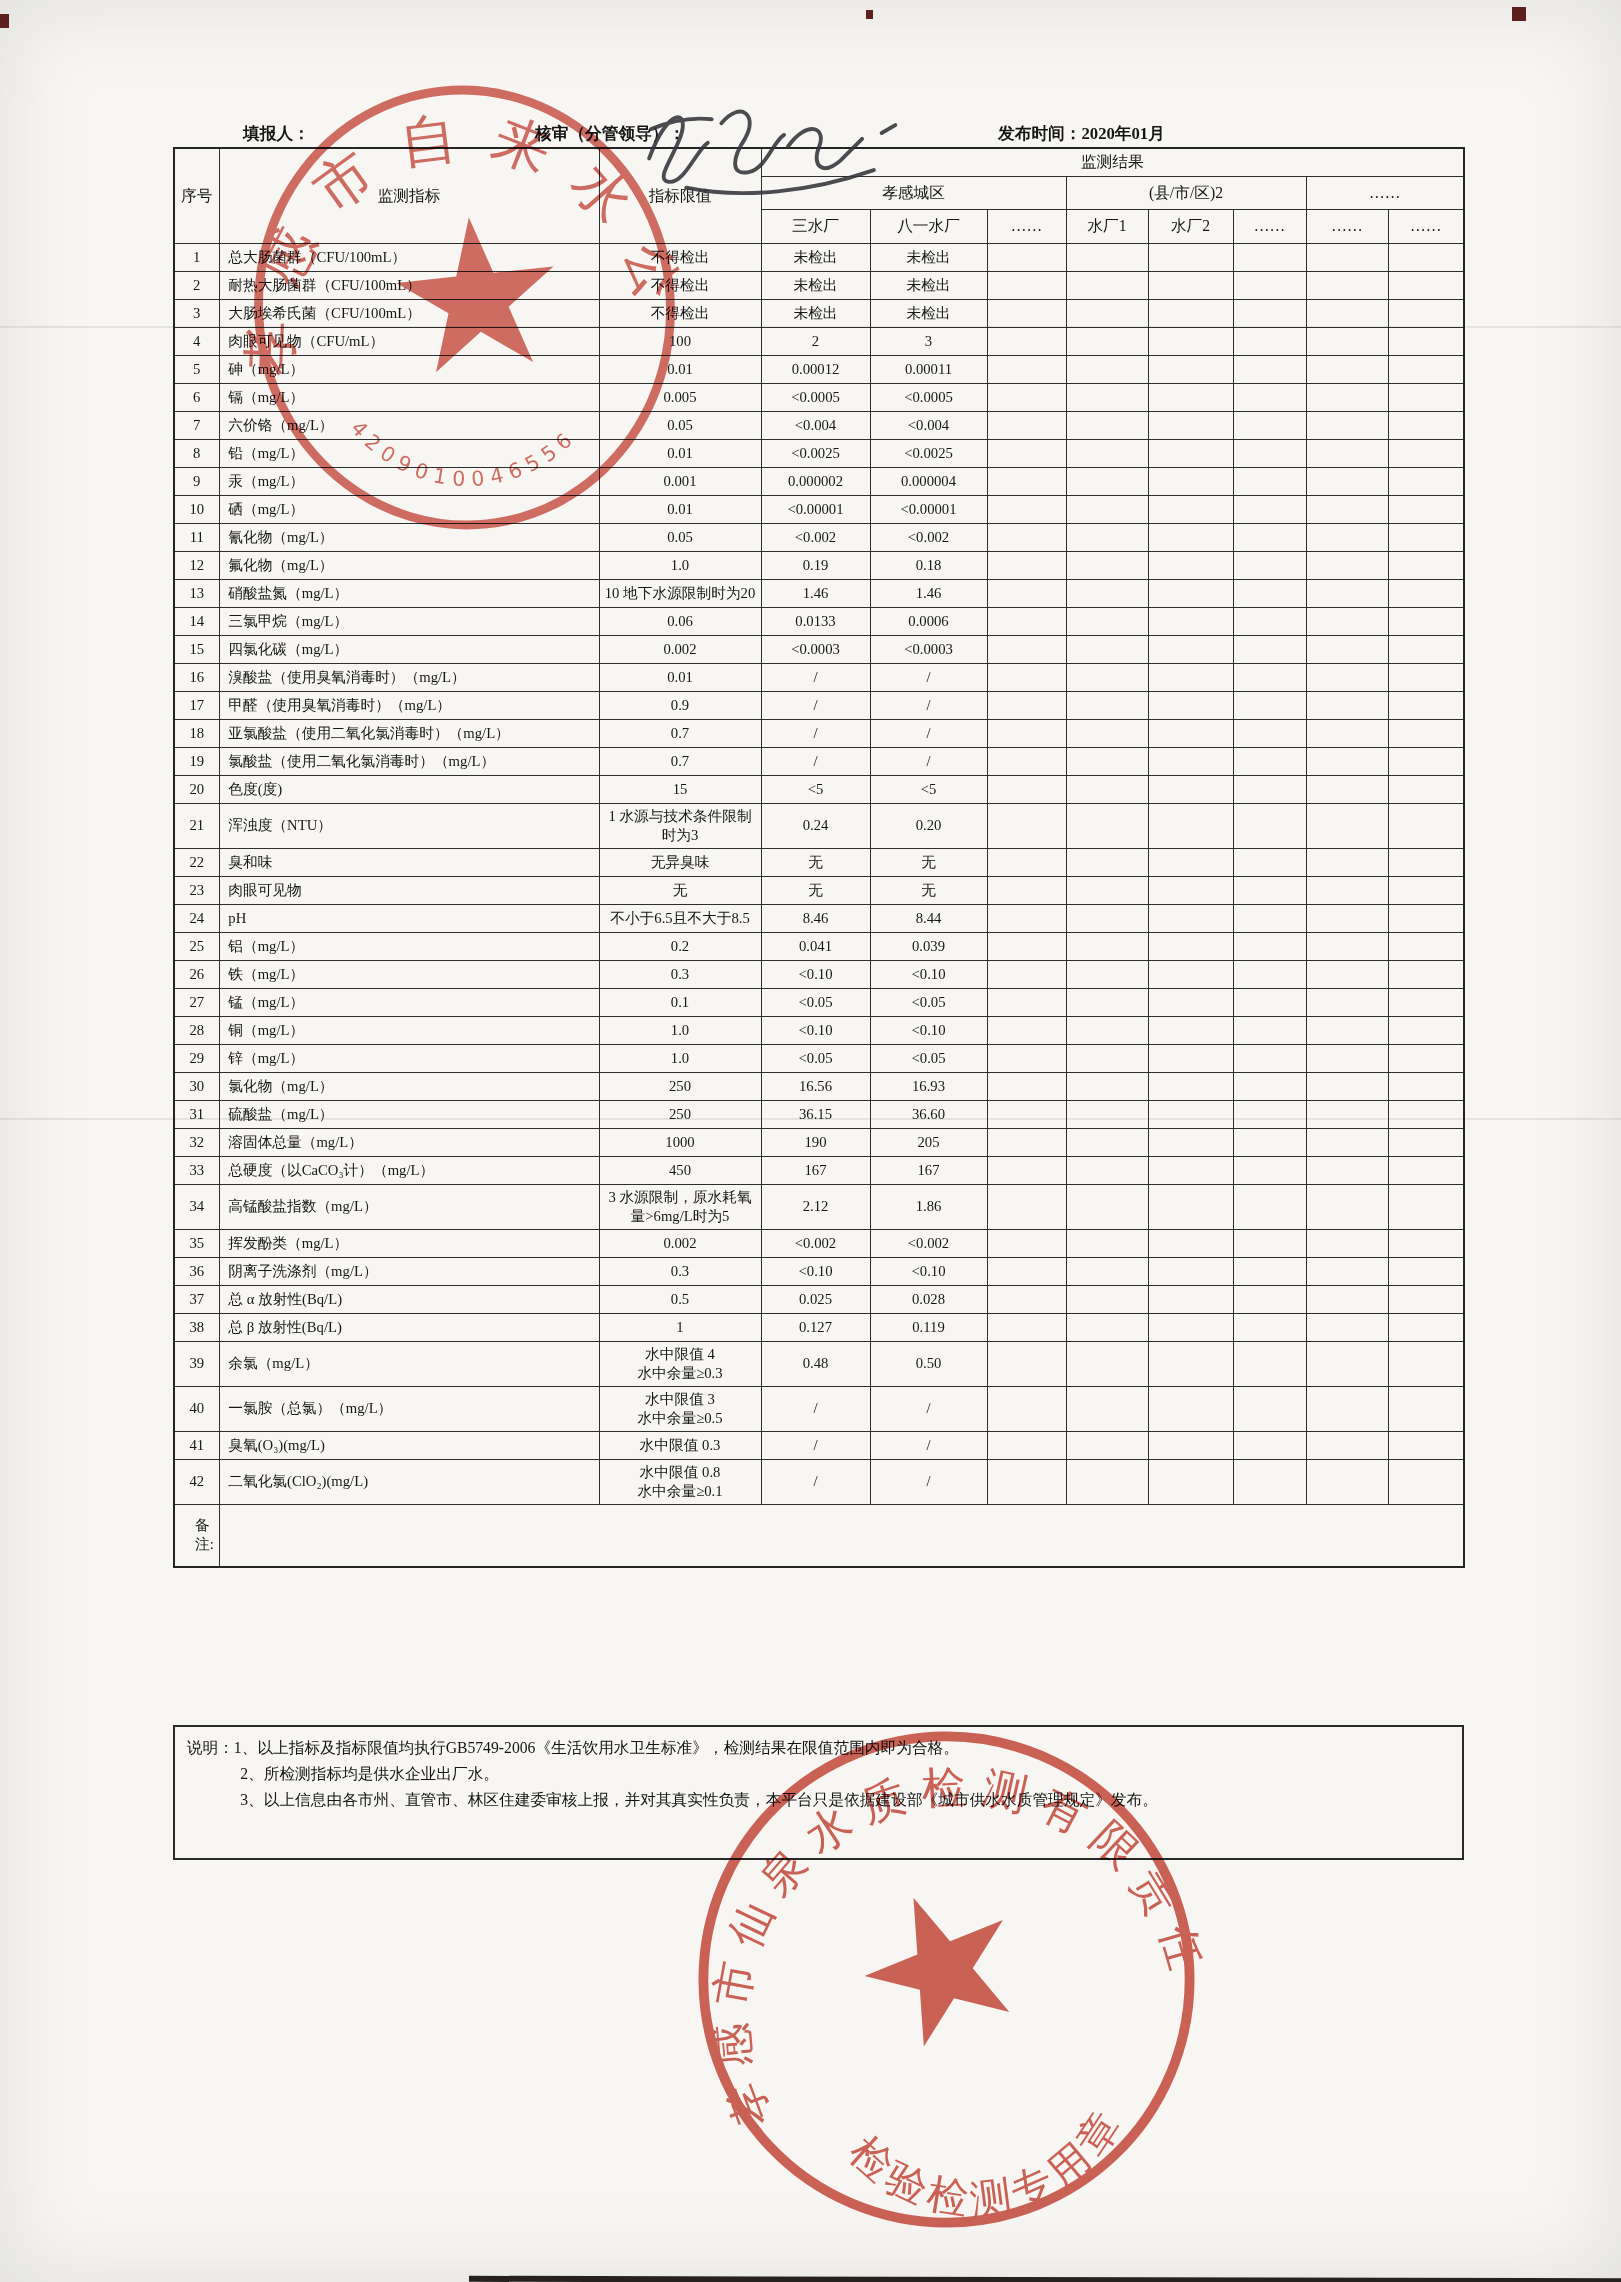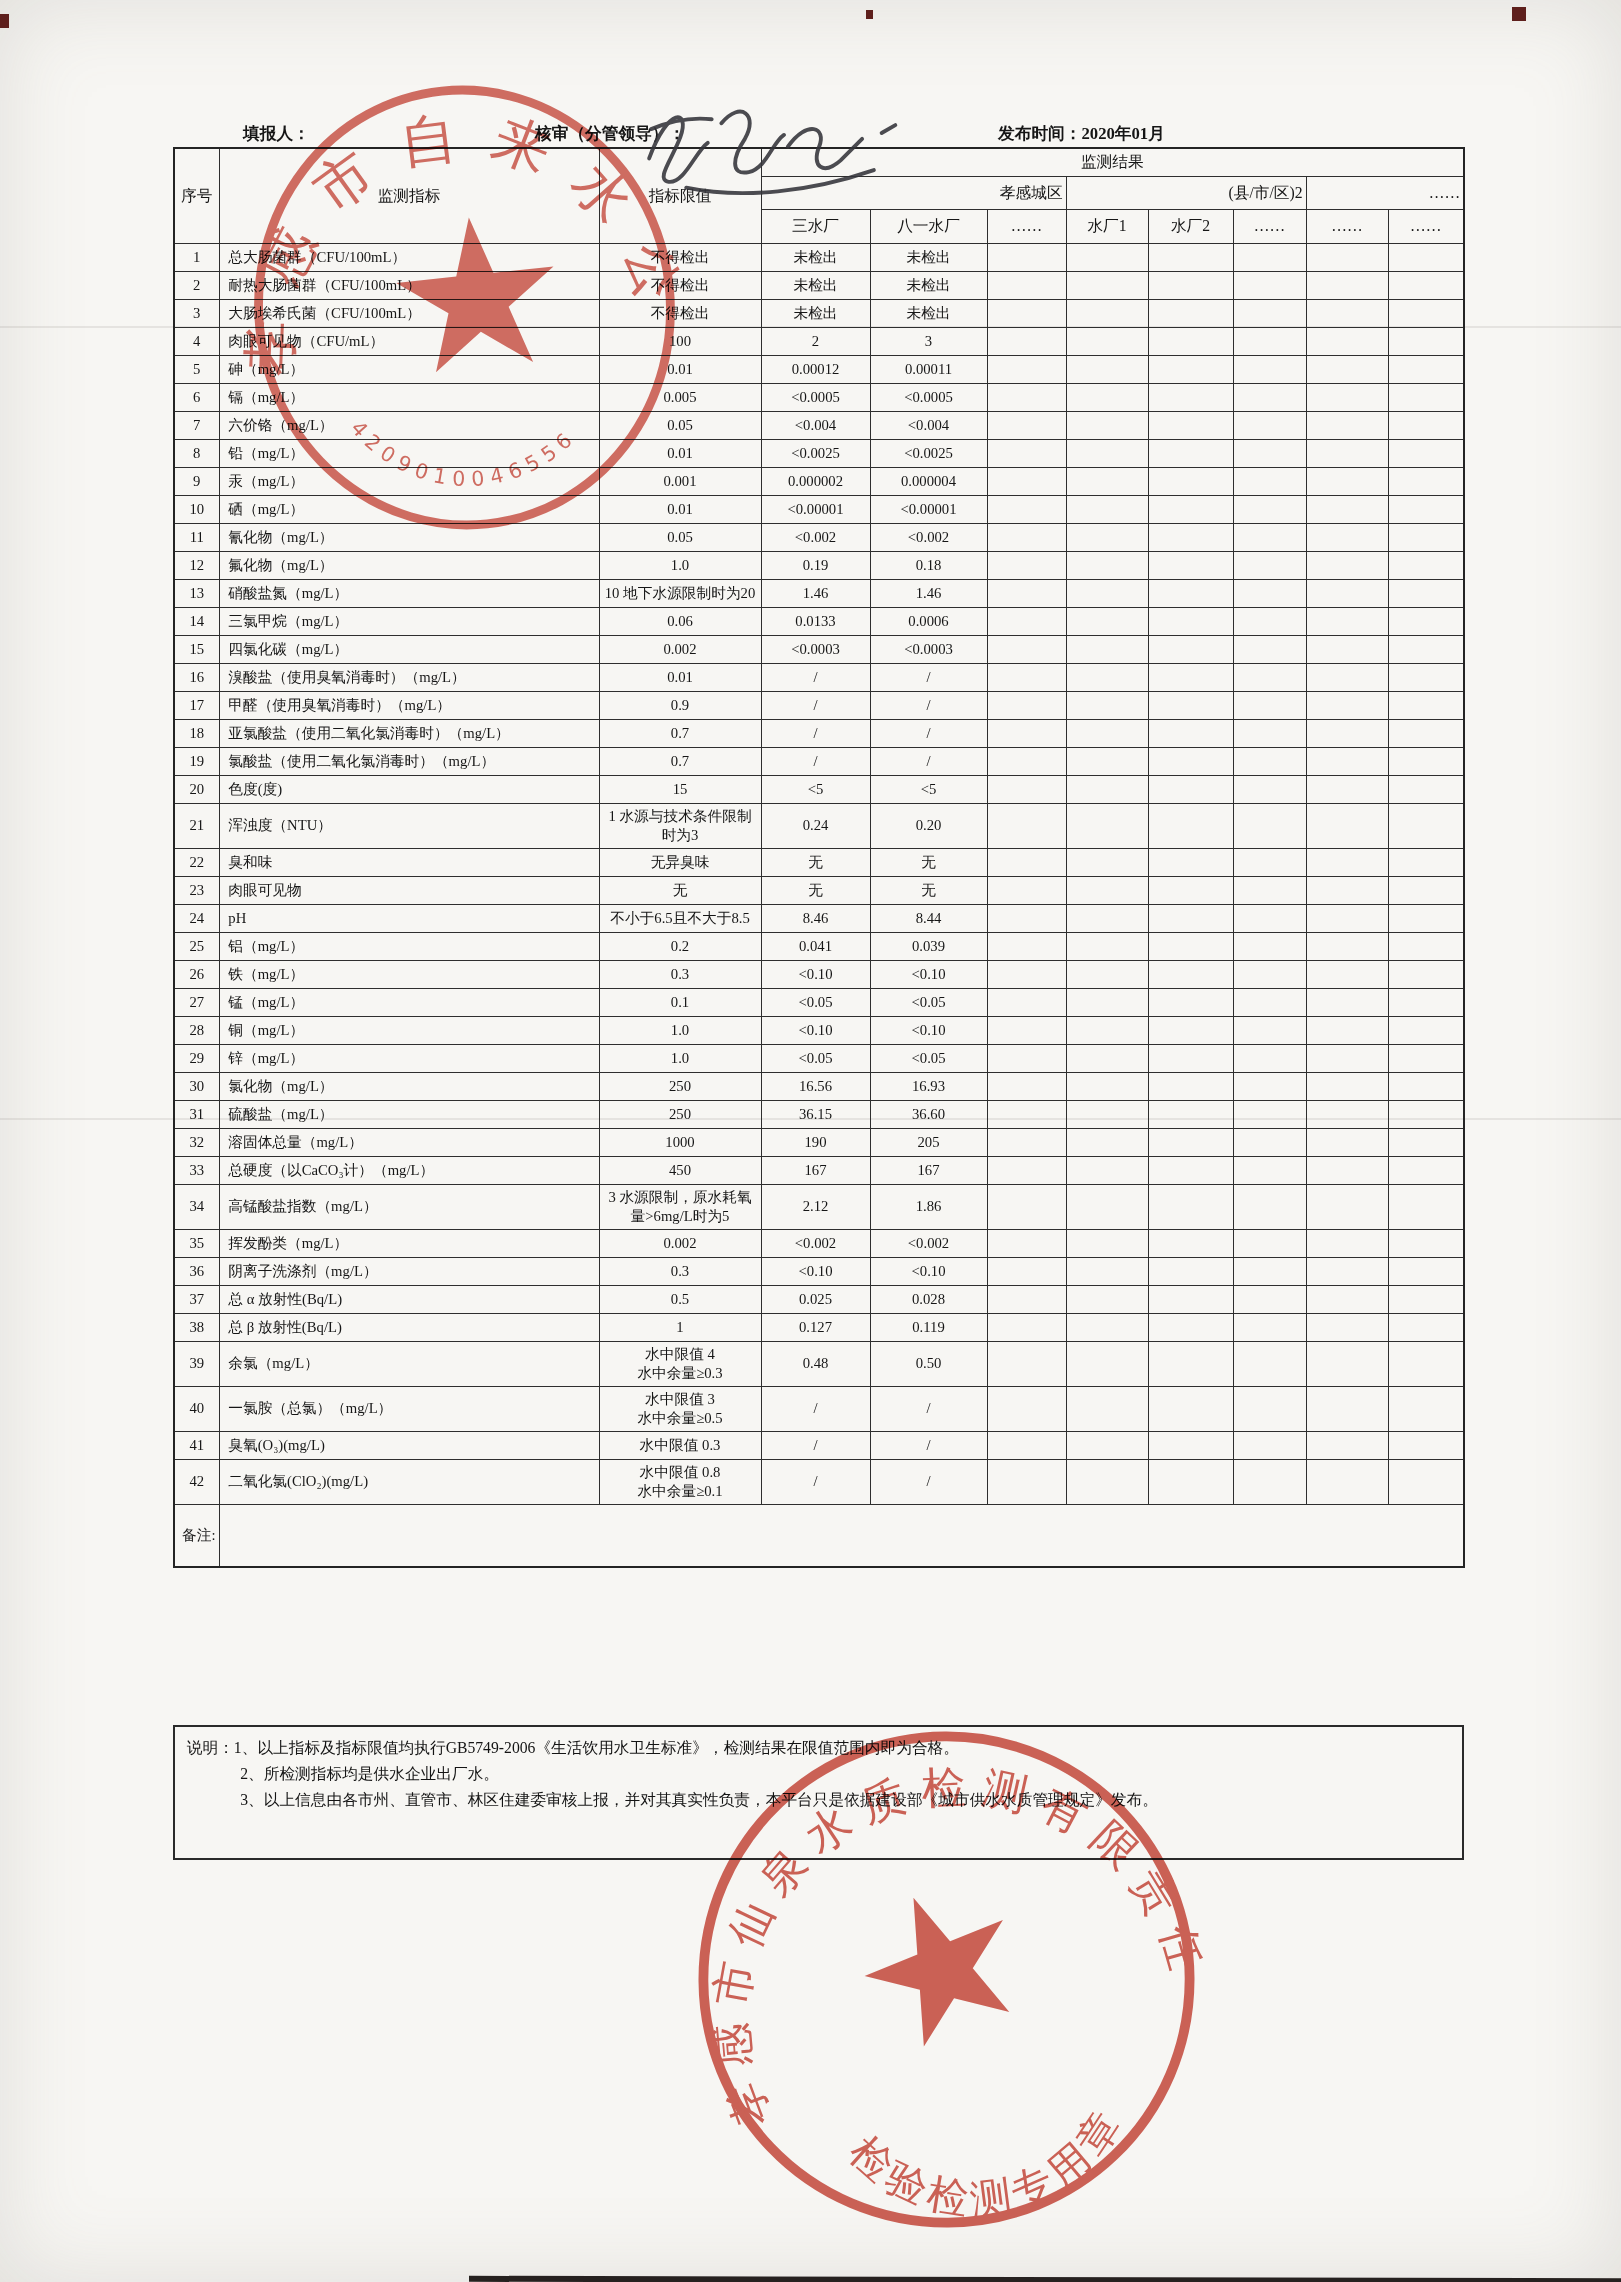--- a/index.html
+++ b/index.html
@@ -14,27 +14,27 @@
   .info-line{position:absolute;top:122px;font-size:16.7px;font-weight:bold;color:#151515;white-space:nowrap;}
   .filler{left:243px;} .reviewer{left:535px;} .publish{left:998px;}
   
   .main-table{position:absolute;left:173px;top:147px;border-collapse:collapse;table-layout:fixed;
               width:1291px;background:transparent;}
   .main-table th,.main-table td{border:1px solid #2e2e2e;color:#161616;font-weight:normal;
               font-size:14.7px;line-height:1.3;padding:2.9px 2.9px;text-align:center;vertical-align:middle;
               overflow:hidden;}
   .main-table{border:2px solid #242424;}
   .h-row1 th{height:21.6px;font-size:15.7px;}
-  .h-row2 th{height:25.5px;font-size:15.7px;text-align:right;}
+  .h-row2 th{height:25.5px;font-size:15.7px;}
   .h-row3 th{height:27.4px;font-size:15.7px;margin-top:31px;}
   .c-seq{font-size:14.7px;}
   .c-ind{text-align:left !important;padding-left:8.8px !important;font-size:15.7px;}
   .c-limit{white-space:pre-line;}
   tr.std{height:28px;}
-  .remark-row td{height:55px;font-size:14.7px;text-align:left;vertical-align:middle;padding-left:7px;}
+  .remark-row td{height:55px;font-size:14.7px;text-align:left;vertical-align:middle;padding-left:20px;}
   
   .notes-box{position:absolute;left:173px;top:1725px;width:1291px;height:135px;border:2px solid #2a2a2a;
              box-sizing:border-box;padding:7.8px 11.8px 5.9px 11.8px;font-size:15.7px;color:#141414;line-height:1.65;}
   .notes-box .nline{text-indent:3.4em;}
   .notes-box .nline.first{text-indent:0;}
   
   .stamp{position:absolute;mix-blend-mode:multiply;pointer-events:none;}
   .stamp-top{left:243px;top:78px;width:443px;height:459px;}
   .stamp-bottom{left:674px;top:1707px;width:545px;height:545px;}
   .signature{position:absolute;left:635px;top:90px;width:294px;height:127px;}

